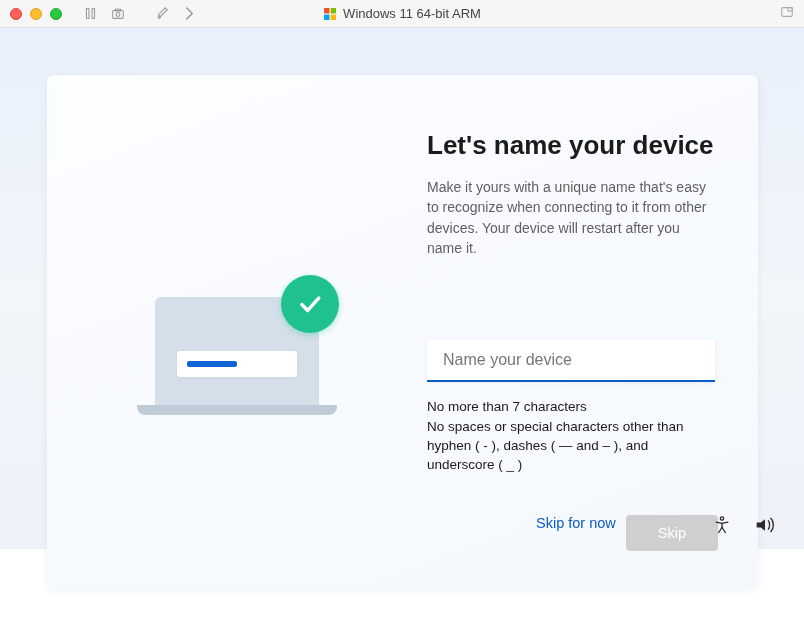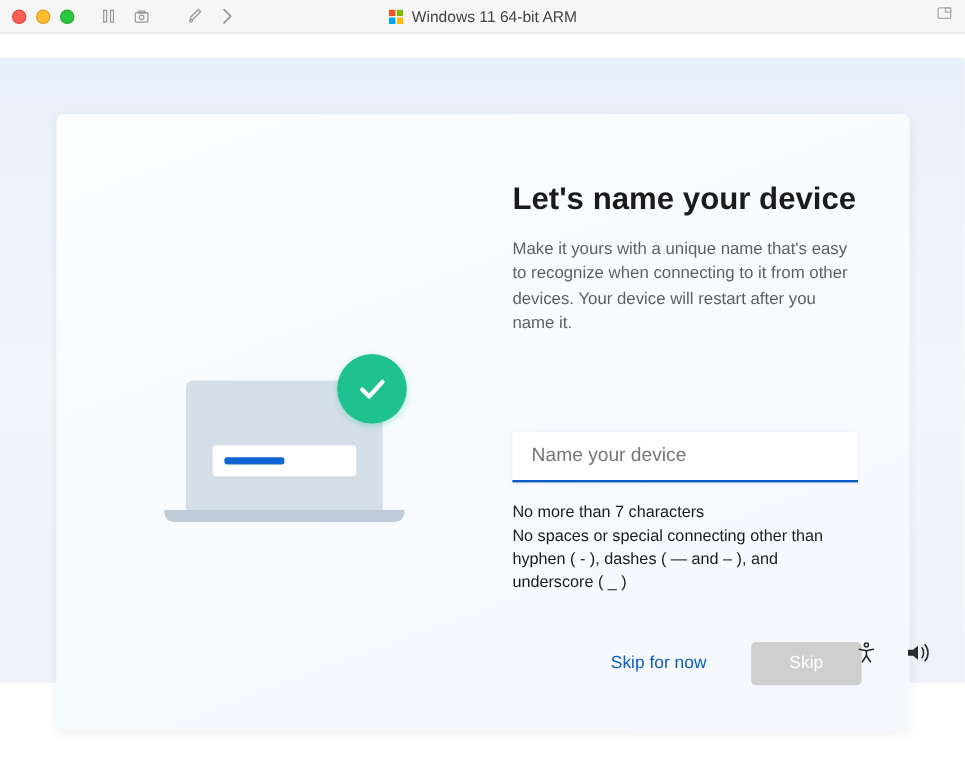--- a/index.html
+++ b/index.html
@@ -34,21 +34,20 @@
     }
     .win-badge {
       width: 14px; height: 14px; display: inline-flex;
       align-items: center; justify-content: center;
     }
     .right-tb { position: absolute; right: 10px; color: #aaa; cursor: pointer; }
     .vm-area {
       height: 521px;
       background: linear-gradient(180deg, #e8f0fb 0%, #f2f5fa 50%, #eef2f8 100%);
       position: relative;
-      margin-top: 20px;
     }
     .card {
       position: absolute;
       left: 47px; top: 47px;
       width: 711px; height: 514px;
       background: linear-gradient(160deg, #fbfdff 0%, #f4f8fd 100%);
       border-radius: 6px;
       box-shadow: 0 2px 10px rgba(0,0,0,0.06);
       display: flex;
     }
@@ -75,21 +74,21 @@
       background: #fff;
       box-shadow: 0 1px 4px rgba(0,0,0,0.06);
       outline: none;
       color: #333;
     }
     .device-input::placeholder { color: #767676; }
     .rules { font-size: 13.5px; color: #1b1b1b; line-height: 1.4; }
     .rules div { margin-bottom: 1px; }
     .footer-row {
       margin-top: auto;
-      display: flex; justify-content: flex-end; align-items: center; gap: 37px;
+      display: flex; justify-content: flex-end; align-items: flex-start; gap: 10px;
       padding-bottom: 8px;
     }
     .skip-link { color: #0a5bc4; font-size: 14.5px; font-weight: 500; cursor: pointer; }
     .next-btn {
       background: #cfcfcf; color: #fff; border: none;
       padding: 10px 32px; font-size: 14.5px; border-radius: 4px;
       cursor: pointer;
     }
     .bottom-icons {
       position: absolute; right: 28px; bottom: 10px;
@@ -200,21 +199,21 @@
     <div class="content-col">
       <h1>Let's name your device</h1>
       <p class="subtitle">Make it yours with a unique name that's easy to recognize when connecting to it from other devices. Your device will restart after you name it.</p>
 
       <div class="input-wrap">
         <input class="device-input" type="text" placeholder="Name your device" style="">
       </div>
 
       <div class="rules">
         <div>No more than 7 characters</div>
-        <div>No spaces or special connecting other than hyphen ( - ), dashes ( — and – ), and underscore ( _ )</div>
+        <div>No spaces or special characters other than hyphen ( - ), dashes ( — and – ), and underscore ( _ )</div>
       </div>
 
       <div class="footer-row">
         <span class="skip-link">Skip for now</span>
         <button class="next-btn">Skip</button>
       </div>
     </div>
 
   </div>
 

